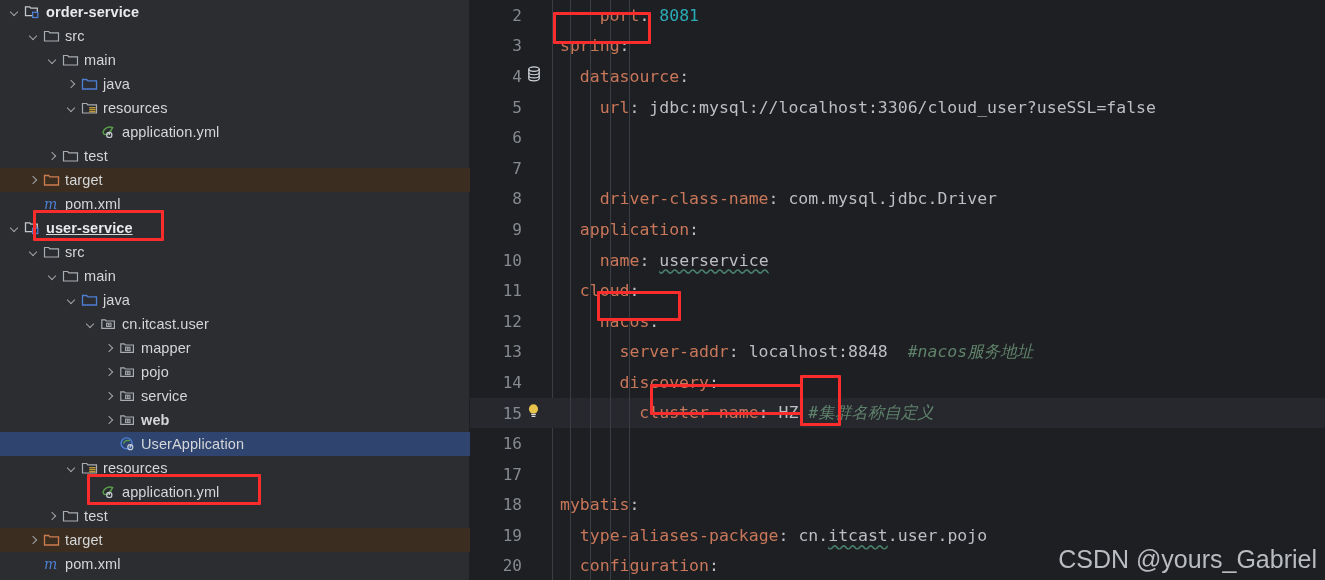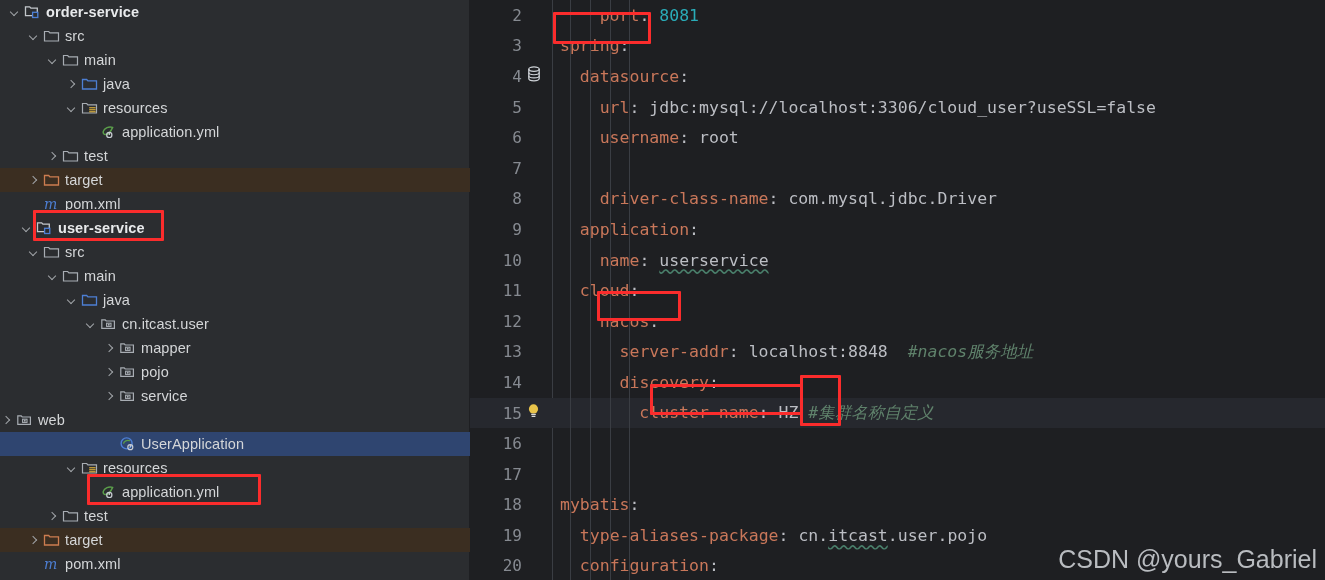--- a/index.html
+++ b/index.html
@@ -215,21 +215,21 @@
       </div>
       <div class="row" style="padding-left: 27px;">
         <span class="arrow none"></span>
         <span class="ico">
           <svg width="17" height="16" viewBox="0 0 17 16">
             <text x="1" y="13" font-family="DejaVu Serif, serif" font-style="italic" font-size="14" fill="#4d7fd4">m</text>
           </svg>
         </span>
         <span class="row-label">pom.xml</span>
       </div>
-      <div class="row bold" style="padding-left: 20px;">
+      <div class="row bold" style="padding-left: 8px; text-decoration: underline;">
         <span class="arrow "></span>
         <span class="ico">
           <svg width="17" height="16" viewBox="0 0 17 16">
             <path d="M1.5 2.8h4.2l1.2 1.4h6.4v7.4H1.5z" fill="none" stroke="#c3c7cb" stroke-width="1.3"></path>
             <rect x="8.6" y="8.3" width="5.2" height="5.2" fill="#2b2d30" stroke="#4d7fd4" stroke-width="1.3"></rect>
           </svg>
         </span>
         <span class="row-label">user-service</span>
       </div>
       <div class="row" style="padding-left: 27px;">
@@ -296,21 +296,21 @@
         <span class="arrow right"></span>
         <span class="ico">
           <svg width="17" height="16" viewBox="0 0 17 16">
             <path d="M1.8 3.8h3.4l1 1.2h8.2v7.3H1.8z" fill="none" stroke="#a8adb3" stroke-width="1.2"></path>
             <rect x="6.6" y="7.2" width="4.4" height="3.2" fill="none" stroke="#a8adb3" stroke-width="1.1"></rect>
             <circle cx="8.8" cy="8.8" r="0.95" fill="#a8adb3"></circle>
           </svg>
         </span>
         <span class="row-label">service</span>
       </div>
-      <div class="row" style="">
+      <div class="row" style="padding-left: 103px; font-weight: bold;">
         <span class="arrow right"></span>
         <span class="ico">
           <svg width="17" height="16" viewBox="0 0 17 16">
             <path d="M1.8 3.8h3.4l1 1.2h8.2v7.3H1.8z" fill="none" stroke="#a8adb3" stroke-width="1.2"></path>
             <rect x="6.6" y="7.2" width="4.4" height="3.2" fill="none" stroke="#a8adb3" stroke-width="1.1"></rect>
             <circle cx="8.8" cy="8.8" r="0.95" fill="#a8adb3"></circle>
           </svg>
         </span>
         <span class="row-label">web</span>
       </div>
@@ -383,21 +383,21 @@
     <div class="watermark">CSDN @yours_Gabriel</div>
   <div class="eline"><div class="gutter"><span class="lnum">2</span></div><div class="code" style="padding-left: 47.68px;"><span class="k">port</span><span class="sq">: </span><span class="num">8081</span></div></div>
       <div class="eline"><div class="gutter"><span class="lnum">3</span></div><div class="code" style="padding-left: 8px;"><span class="k">spring</span><span class="sq">:</span></div></div>
       <div class="eline"><div class="gutter"><span class="lnum">4</span><span class="gicon"><svg width="16" height="17" viewBox="0 0 16 17">
               <ellipse cx="8" cy="3.6" rx="5.2" ry="2.2" fill="none" stroke="#cdd1d6" stroke-width="1.3"></ellipse>
               <path d="M2.8 3.6v9.5c0 1.2 2.3 2.2 5.2 2.2s5.2-1 5.2-2.2V3.6" fill="none" stroke="#cdd1d6" stroke-width="1.3"></path>
               <path d="M2.8 7c0 1.2 2.3 2.2 5.2 2.2s5.2-1 5.2-2.2" fill="none" stroke="#cdd1d6" stroke-width="1.1"></path>
               <path d="M2.8 10.2c0 1.2 2.3 2.2 5.2 2.2s5.2-1 5.2-2.2" fill="none" stroke="#cdd1d6" stroke-width="1.1"></path>
             </svg></span></div><div class="code" style="padding-left: 27.84px;"><span class="k">datasource</span><span class="sq">:</span></div></div>
       <div class="eline"><div class="gutter"><span class="lnum">5</span></div><div class="code" style="padding-left: 47.68px;"><span class="k">url</span><span class="sq">: </span><span class="v">jdbc:mysql://localhost:3306/cloud_user?useSSL=false</span></div></div>
-      <div class="eline"><div class="gutter"><span class="lnum">6</span></div><div class="code" style="padding-left: 47.68px;"><span class="k">username</span><span class="sq">: </span><span class="v">root</span></div></div>
+      <div class="eline"><div class="gutter"><span class="lnum">6</span></div></div>
       <div class="eline"><div class="gutter"><span class="lnum">7</span></div></div>
       <div class="eline"><div class="gutter"><span class="lnum">8</span></div><div class="code" style="padding-left: 47.68px;"><span class="k">driver-class-name</span><span class="sq">: </span><span class="v">com.mysql.jdbc.Driver</span></div></div>
       <div class="eline"><div class="gutter"><span class="lnum">9</span></div><div class="code" style="padding-left: 27.84px;"><span class="k">application</span><span class="sq">:</span></div></div>
       <div class="eline"><div class="gutter"><span class="lnum">10</span></div><div class="code" style="padding-left: 47.68px;"><span class="k">name</span><span class="sq">: </span><span class="v wavy">userservice</span></div></div>
       <div class="eline"><div class="gutter"><span class="lnum">11</span></div><div class="code" style="padding-left: 27.84px;"><span class="k">cloud</span><span class="sq">:</span></div></div>
       <div class="eline"><div class="gutter"><span class="lnum">12</span></div><div class="code" style="padding-left: 47.68px;"><span class="k">nacos</span><span class="sq">:</span></div></div>
       <div class="eline"><div class="gutter"><span class="lnum">13</span></div><div class="code" style="padding-left: 67.52px;"><span class="k">server-addr</span><span class="sq">: </span><span class="v">localhost:8848</span><span class="sq">  </span><span class="cmt">#nacos服务地址</span></div></div>
       <div class="eline"><div class="gutter"><span class="lnum">14</span></div><div class="code" style="padding-left: 67.52px;"><span class="k">discovery</span><span class="sq">:</span></div></div>
       <div class="eline caret"><div class="gutter"><span class="lnum">15</span><span class="gicon"><svg width="15" height="17" viewBox="0 0 15 17">
               <circle cx="7.5" cy="6.4" r="4.6" fill="#e8c34a"></circle>

